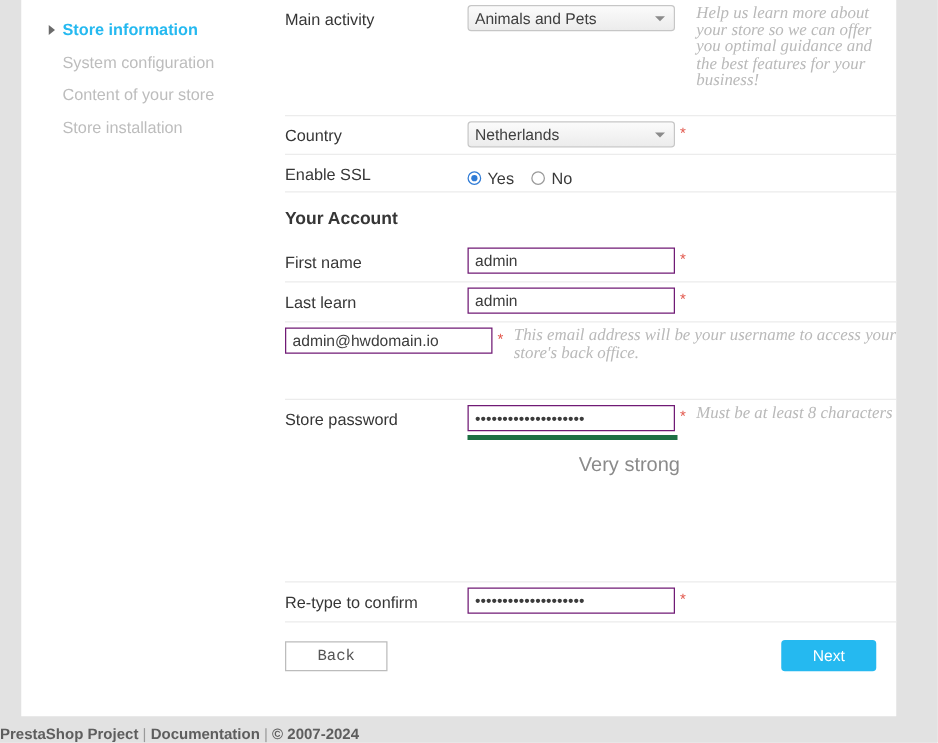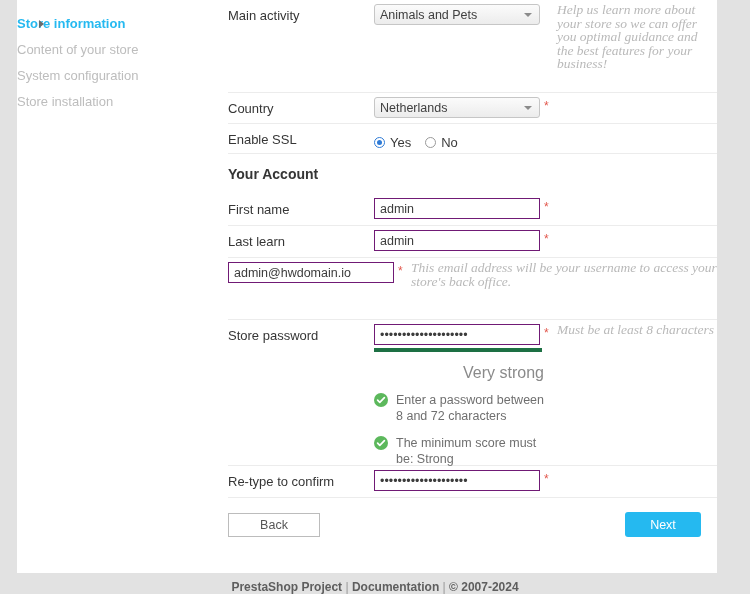--- a/index.html
+++ b/index.html
@@ -33,20 +33,21 @@
     position: absolute;
     left: 0;
     top: 0;
     width: 200px;
     padding-top: 11px;
   }
   .side-item {
     position: relative;
     height: 26px;
     line-height: 26px;
+    padding-left: 33px;
     font-size: 13px;
     color: #bdbdbd;
     white-space: nowrap;
   }
   .side-item.active {
     color: #25b9f0;
     font-weight: bold;
   }
   .side-bullet {
     position: absolute;
@@ -232,24 +233,24 @@
 
   
   .btnrow {
     position: relative;
     height: 56px;
     padding-top: 15px;
   }
   .btn-back {
     position: absolute;
     left: 0; top: 15px;
-    width: 92px; height: 24px;
+    width: 82px; height: 24px;
     border: 1px solid #bcbcbc;
     background: #fff;
-    font-family: Liberation Sans, sans-serif;
+    font-family: Liberation Mono, monospace;
     font-size: 12.5px;
     color: #565656;
     cursor: pointer;
     border-radius: 0;
   }
   .btn-next {
     position: absolute;
     right: 16px; top: 14px;
     width: 76px; height: 25px;
     border: none;
@@ -260,45 +261,45 @@
     border-radius: 3px;
     cursor: pointer;
   }
 
   
   .footer {
     position: absolute;
     left: 0;
     top: 580px;
     width: 750px;
-    text-align: center;
+    text-align: left;
     font-size: 12px;
     font-weight: bold;
     color: #5e5e5e;
   }
   .footer a { color: #5e5e5e; text-decoration: none; }
   .footer .sep { color: #9a9a9a; font-weight: normal; }
 </style>
 </head>
 <body>
 
 <div id="page">
 
   <div class="panel">
 
     <div class="sidebar">
       <div class="side-item active">
         <span class="side-bullet"></span>
         <span>Store information</span>
       </div>
       <div class="side-item">
+        <span>System configuration</span>
+      </div>
+      <div class="side-item">
         <span>Content of your store</span>
-      </div>
-      <div class="side-item">
-        <span>System configuration</span>
       </div>
       <div class="side-item">
         <span>Store installation</span>
       </div>
     </div>
 
     <div class="form">
 
       <div class="row" style="min-height:93px">
         <div class="row-inner">
@@ -393,38 +394,20 @@
         </div>
       </div>
 
       <div class="row" style="height:146px">
         <div class="row-inner">
           <div class="label">Store password</div>
           <div class="control">
             <input type="text" value="••••••••••••••••••••" style="">
             <div class="strength-bar"></div>
             <div class="strength-label">Very strong</div>
-            <div class="rules">
-              <div class="rule">
-                <span class="check">
-                  <svg width="14" height="14" viewBox="0 0 14 14">
-                      <path d="M3.6 7.2 L5.8 9.4 L10.4 4.6" fill="none" stroke="#ffffff" stroke-width="1.7" stroke-linecap="round" stroke-linejoin="round"></path>
-                    </svg>
-                </span>
-                <span>Enter a password between 8 and 72 characters</span>
-              </div>
-              <div class="rule">
-                <span class="check">
-                  <svg width="14" height="14" viewBox="0 0 14 14">
-                      <path d="M3.6 7.2 L5.8 9.4 L10.4 4.6" fill="none" stroke="#ffffff" stroke-width="1.7" stroke-linecap="round" stroke-linejoin="round"></path>
-                    </svg>
-                </span>
-                <span>The minimum score must be: Strong</span>
-              </div>
-            </div>
           </div>
           <div class="aside">
             <span class="req">*</span>
             <span class="helptext">Must be at least 8 characters</span>
           </div>
         </div>
       </div>
 
       <div class="row" style="height:32px">
         <div class="row-inner">

